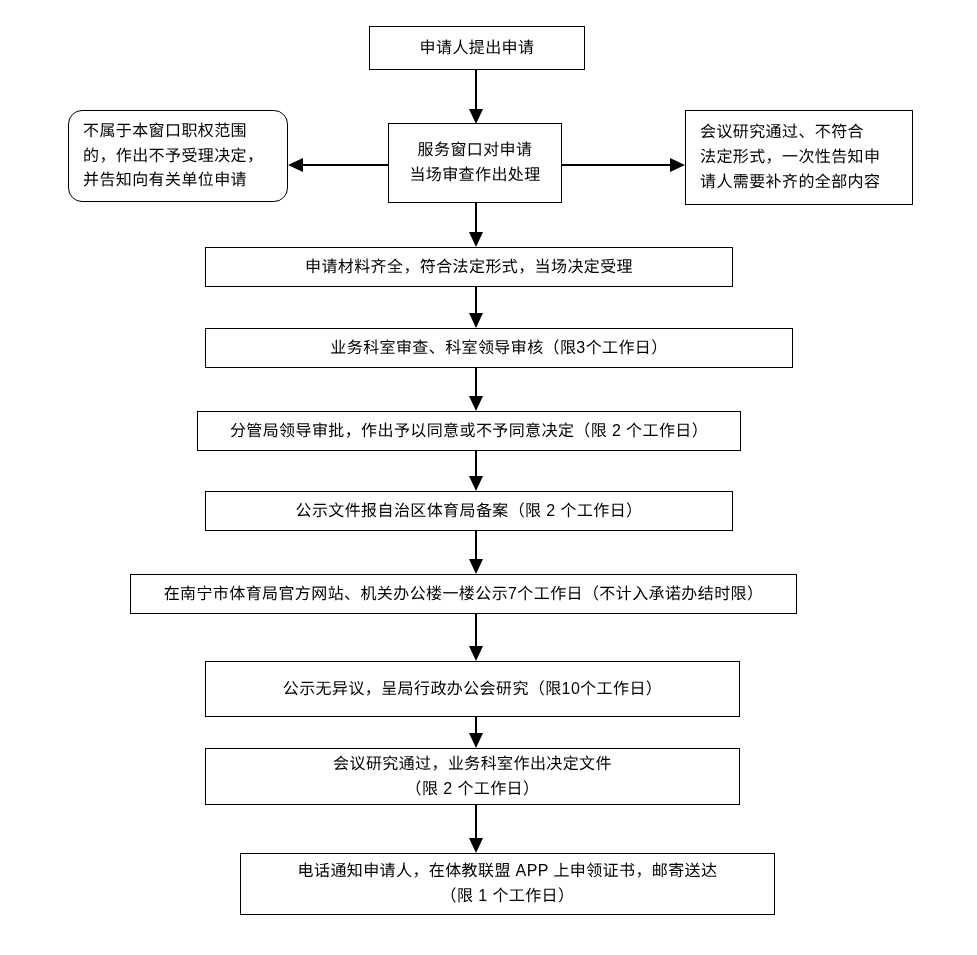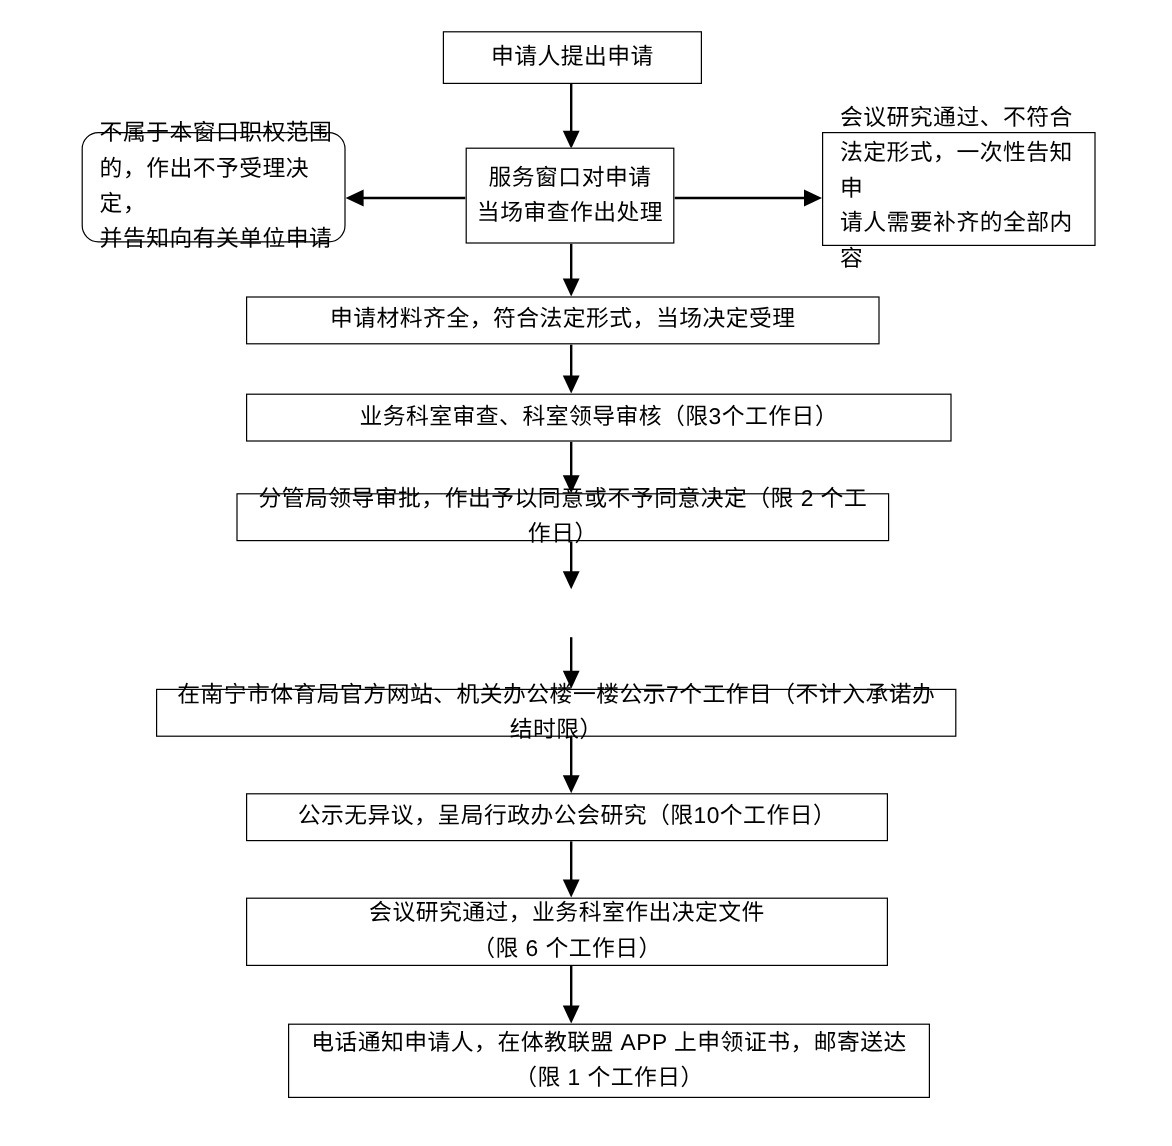--- a/index.html
+++ b/index.html
@@ -21,21 +21,21 @@
   }
   .node {
     position: absolute;
     box-sizing: border-box;
     border: 1.6px solid #000000;
     background: #ffffff;
     display: flex;
     align-items: center;
     justify-content: center;
     text-align: center;
-    font-size: 19px;
+    font-size: 16px;
     line-height: 1.55;
     letter-spacing: 0.4px;
     padding: 2px 8px;
     white-space: pre-line;
     font-family: "Liberation Sans", "DejaVu Sans", sans-serif;
   }
   .node.left-align {
     justify-content: flex-start;
     text-align: left;
     padding-left: 14px;
@@ -151,32 +151,35 @@
   </div>
 
   <div class="node" style="left:205px; top:328px; width:588px; height:40px;">
     <span class="node-text">业务科室审查、科室领导审核（限3个工作日）</span>
   </div>
 
   <div class="node" style="left:197px; top:411px; width:544px; height:40px;">
     <span class="node-text">分管局领导审批，作出予以同意或不予同意决定（限 2 个工作日）</span>
   </div>
 
+  <div class="node" style="left:205px; top:491px; width:528px; height:40px;">
+    <span class="node-text">公示文件报自治区体育局备案（限 2 个工作日）</span>
+  </div>
 
   <div class="node" style="left:130px; top:574px; width:667px; height:40px;justify-content:flex-end;">
     <span class="node-text">在南宁市体育局官方网站、机关办公楼一楼公示7个工作日（不计入承诺办结时限）</span>
   </div>
 
-  <div class="node" style="left:205px; top:661px; width:535px; height:40px;">
+  <div class="node" style="left:205px; top:661px; width:535px; height:56px;">
     <span class="node-text">公示无异议，呈局行政办公会研究（限10个工作日）</span>
   </div>
 
   <div class="node" style="left:205px; top:748px; width:535px; height:57px;">
     <span class="node-text">会议研究通过，业务科室作出决定文件
-（限 6 个工作日）</span>
+（限 2 个工作日）</span>
   </div>
 
   <div class="node" style="left:205px; top:853px; width:535px; height:62px;margin-left:35px;">
     <span class="node-text">电话通知申请人，在体教联盟 APP 上申领证书，邮寄送达
 （限 1 个工作日）</span>
   </div>
 
 </div>
 
 </body></html>

